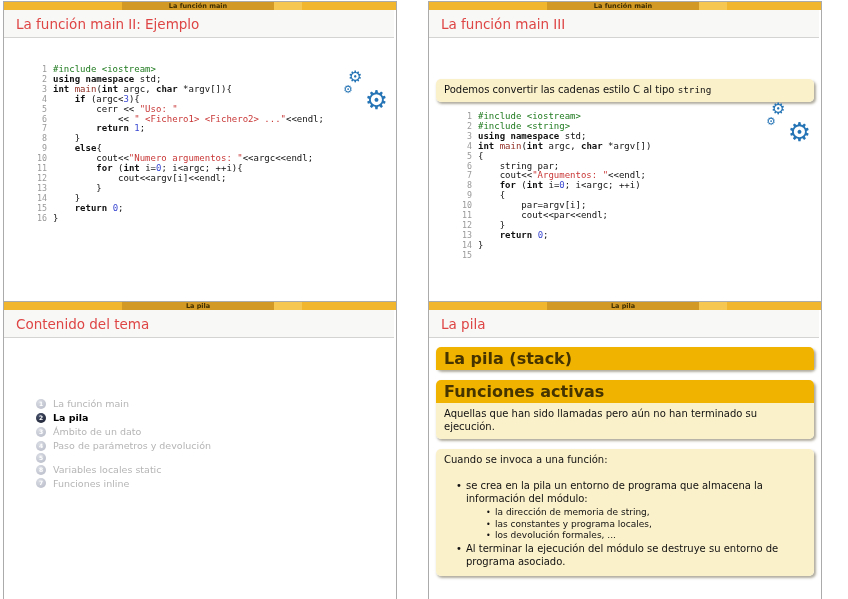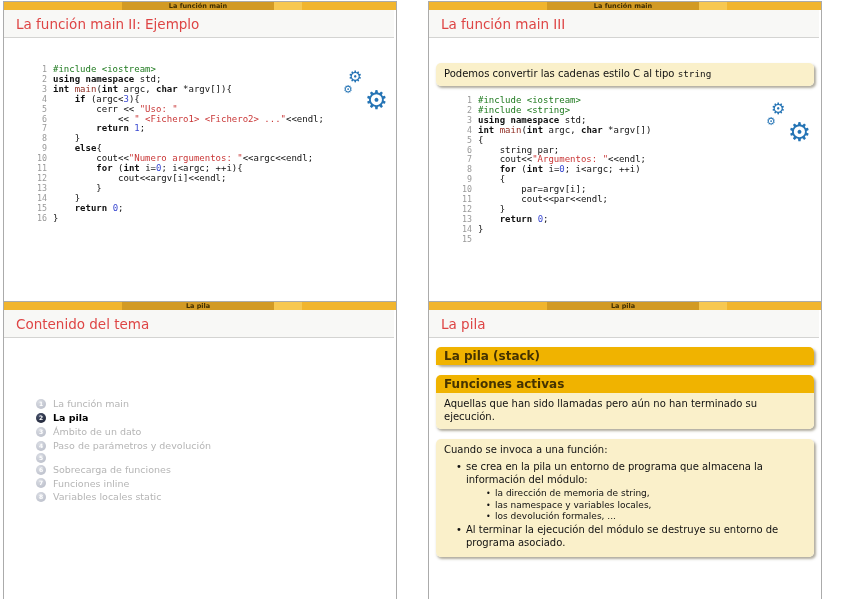--- a/index.html
+++ b/index.html
@@ -62,36 +62,36 @@
   #s1 .gears{right:8px;top:30px;}
   #s2 .gears{right:10px;top:62px;}
   .gears span{position:absolute;line-height:1;}
   .gears .g-large{font-size:26px;right:0;bottom:0;}
   .gears .g-med{font-size:16px;left:4px;top:0;}
   .gears .g-small{font-size:11px;left:-1px;top:15px;}
 
   
   .block{margin:0 7px 10px 7px;border-radius:5px;box-shadow:1.5px 2px 2.5px rgba(80,70,40,.45);}
   .block-title{
-    background:#F0B300;color:#453300;font-weight:bold;font-size:12px;
+    background:#F0B300;color:#453300;font-weight:bold;font-size:16px;
     padding:2px 8px 2px 8px;border-radius:5px 5px 0 0;
   }
   .block-body{
     background:#FAF0CA;color:#111;font-size:10px;line-height:13px;
     padding:4px 8px 6px 8px;border-radius:0 0 5px 5px;
   }
   .block.plain .block-body{border-radius:5px;}
   .alert{color:#D8463C;}
   .mono{font-family:"DejaVu Sans Mono","Liberation Mono",monospace;font-size:9.3px;}
 
-  #s2 .intro-block{margin-top:24px;}
+  #s2 .intro-block{margin-top:40px;}
   #s4 .slide-body{padding-top:8px;}
 
   
-  .b-intro{margin-bottom:4px;}
+  .b-intro{margin-bottom:13px;}
   .b1{display:flex;margin-left:12px;margin-bottom:2px;}
   .b1 .mark{flex:none;width:10px;color:#111;}
   .b2{display:flex;margin-left:42px;font-size:9px;line-height:11.5px;}
   .b2 .mark{flex:none;width:9px;font-size:8px;}
 
   
   .toc{margin:58px 0 0 32px;font-size:9.5px;line-height:13.9px;}
   .toc-item{display:flex;align-items:center;color:#B5B5B5;}
   .toc-item .ball{
     width:10px;height:10px;flex:none;border-radius:50%;margin-right:7px;
@@ -211,30 +211,26 @@
           <span>Ámbito de un dato</span>
         </div>
         <div class="toc-item">
           <span class="ball">4</span>
           <span>Paso de parámetros y devolución</span>
         </div>
         <div class="toc-item">
           <span class="ball">5</span>
         </div>
         <div class="toc-item">
-          <span class="ball">6</span>
-          <span>Sobrecarga de funciones</span>
+          <span class="ball">8</span>
+          <span>Variables locales static</span>
         </div>
         <div class="toc-item">
           <span class="ball">7</span>
           <span>Funciones inline</span>
-        </div>
-        <div class="toc-item">
-          <span class="ball">8</span>
-          <span>Variables locales static</span>
         </div>
       </div>
   </div>
   <div class="footline">
     <span class="f1">DECSAI (Universidad de Granada)</span>
     <span class="f2">Metodología de la Programación</span>
     <span class="f3">
       <span class="term">Curso 2012-13</span>
       <span class="page">7 / 52</span>
     </span>
@@ -262,21 +258,21 @@
             <div class="b1">
               <span class="mark">•</span>
               <span>se crea en la pila un entorno de programa que almacena la información del módulo:</span>
             </div>
             <div class="b2">
               <span class="mark">•</span>
               <span>la dirección de memoria de string,</span>
             </div>
             <div class="b2">
               <span class="mark">•</span>
-              <span>las namespace y variables locales,</span>
+              <span>las constantes y programa locales,</span>
             </div>
             <div class="b2">
               <span class="mark">•</span>
               <span>los devolución formales, ...</span>
             </div>
             <div class="b1">
               <span class="mark">•</span>
               <span>Al terminar la ejecución del módulo se destruye su entorno de programa asociado.</span>
             </div>
           </div>

